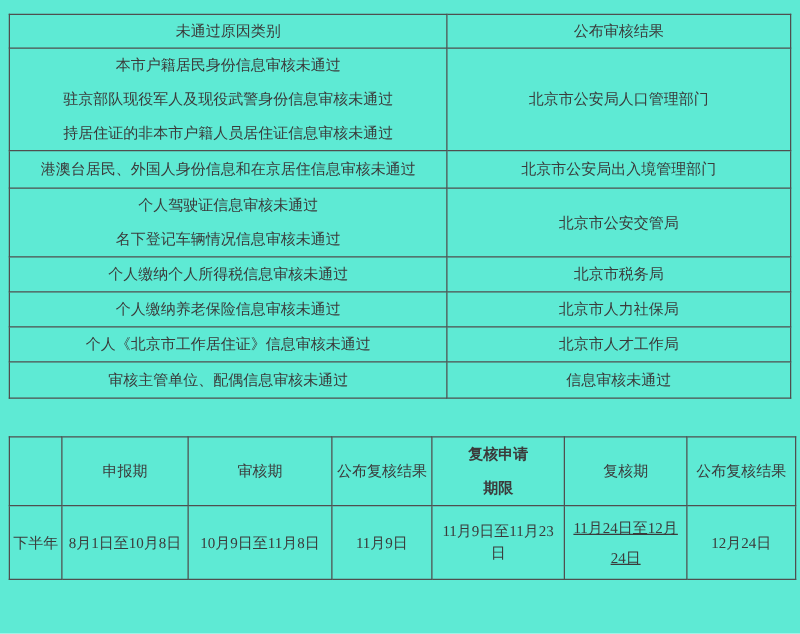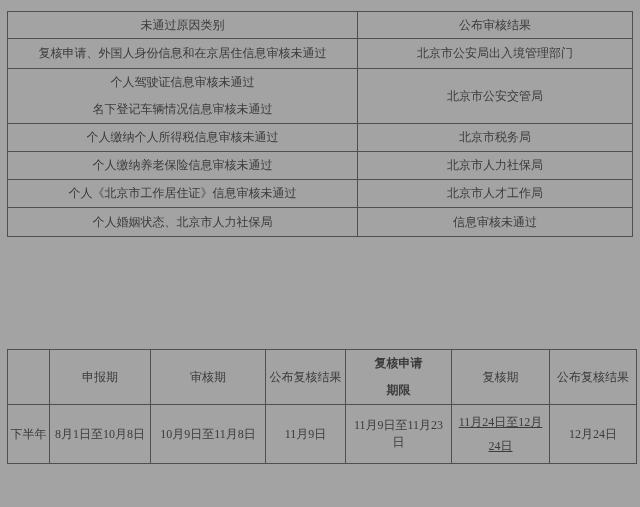--- a/index.html
+++ b/index.html
@@ -4,21 +4,21 @@
 <style>
   html, body {
     margin: 0;
     padding: 0;
     background: #ffffff;
   }
   .canvas {
     position: relative;
     width: 640px;
     height: 507px;
-    background: #a3a3a3;
+    background: #5eead4;
     font-family: "Liberation Serif", "DejaVu Serif", serif;
     color: #3b3b3b;
     font-size: 12px;
   }
   table {
     border-collapse: collapse;
     table-layout: fixed;
     position: absolute;
   }
   td, th {
@@ -59,22 +59,30 @@
   <table id="rejection-table">
     <colgroup>
       <col style="width:350px">
       <col style="width:275px">
     </colgroup>
     <tbody>
         <tr style="height:27px">
       <td>未通过原因类别</td>
       <td>公布审核结果</td>
     </tr>
+    <tr style="height:82px">
+      <td>
+        <div class="reason-line">本市户籍居民身份信息审核未通过</div>
+        <div class="reason-line">驻京部队现役军人及现役武警身份信息审核未通过</div>
+        <div class="reason-line">持居住证的非本市户籍人员居住证信息审核未通过</div>
+      </td>
+      <td>北京市公安局人口管理部门</td>
+    </tr>
     <tr style="height:30px">
-      <td>复核申请、外国人身份信息和在京居住信息审核未通过</td>
+      <td>港澳台居民、外国人身份信息和在京居住信息审核未通过</td>
       <td>北京市公安局出入境管理部门</td>
     </tr>
     <tr style="height:55px">
       <td>
         <div class="reason-line">个人驾驶证信息审核未通过</div>
         <div class="reason-line">名下登记车辆情况信息审核未通过</div>
       </td>
       <td>北京市公安交管局</td>
     </tr>
     <tr style="height:28px">
@@ -83,21 +91,21 @@
     </tr>
     <tr style="height:28px">
       <td>个人缴纳养老保险信息审核未通过</td>
       <td>北京市人力社保局</td>
     </tr>
     <tr style="height:28px">
       <td>个人《北京市工作居住证》信息审核未通过</td>
       <td>北京市人才工作局</td>
     </tr>
     <tr style="height:29px">
-      <td>个人婚姻状态、北京市人力社保局</td>
+      <td>审核主管单位、配偶信息审核未通过</td>
       <td>信息审核未通过</td>
     </tr>
   </tbody>
     </table>
 
   <table id="schedule-table">
     <colgroup>
       <col style="width:42px">
       <col style="width:101px">
       <col style="width:115px">

